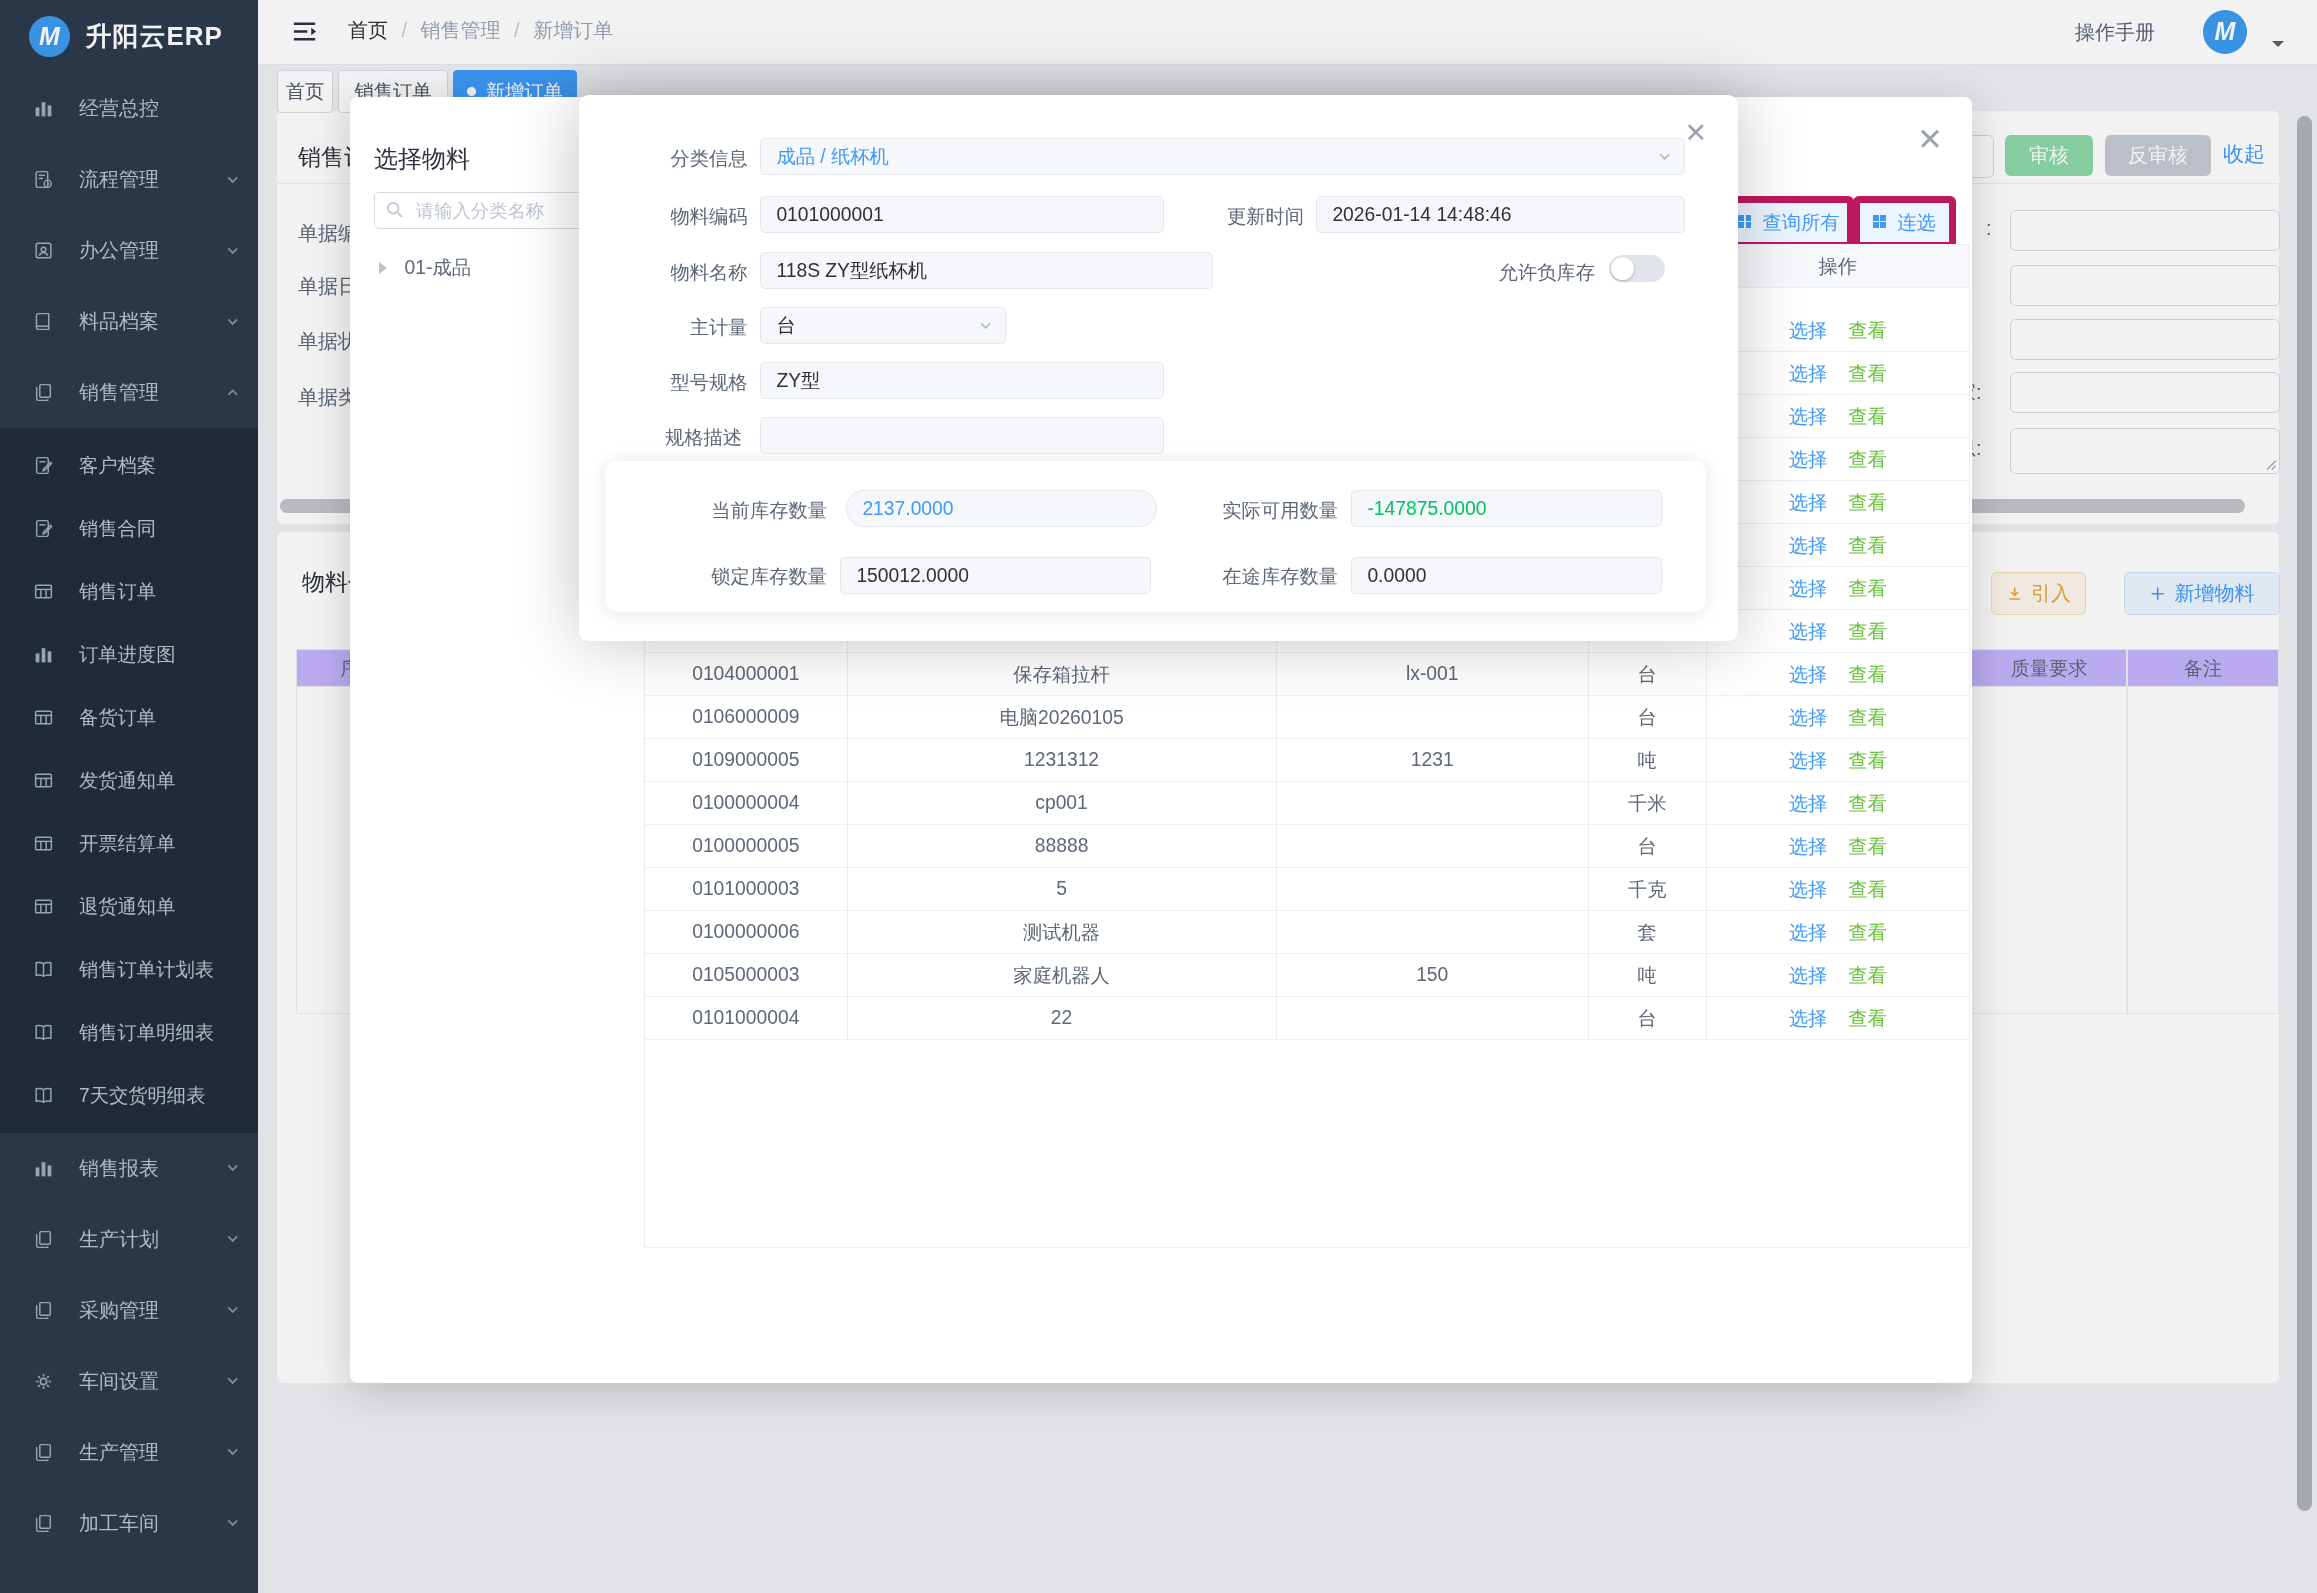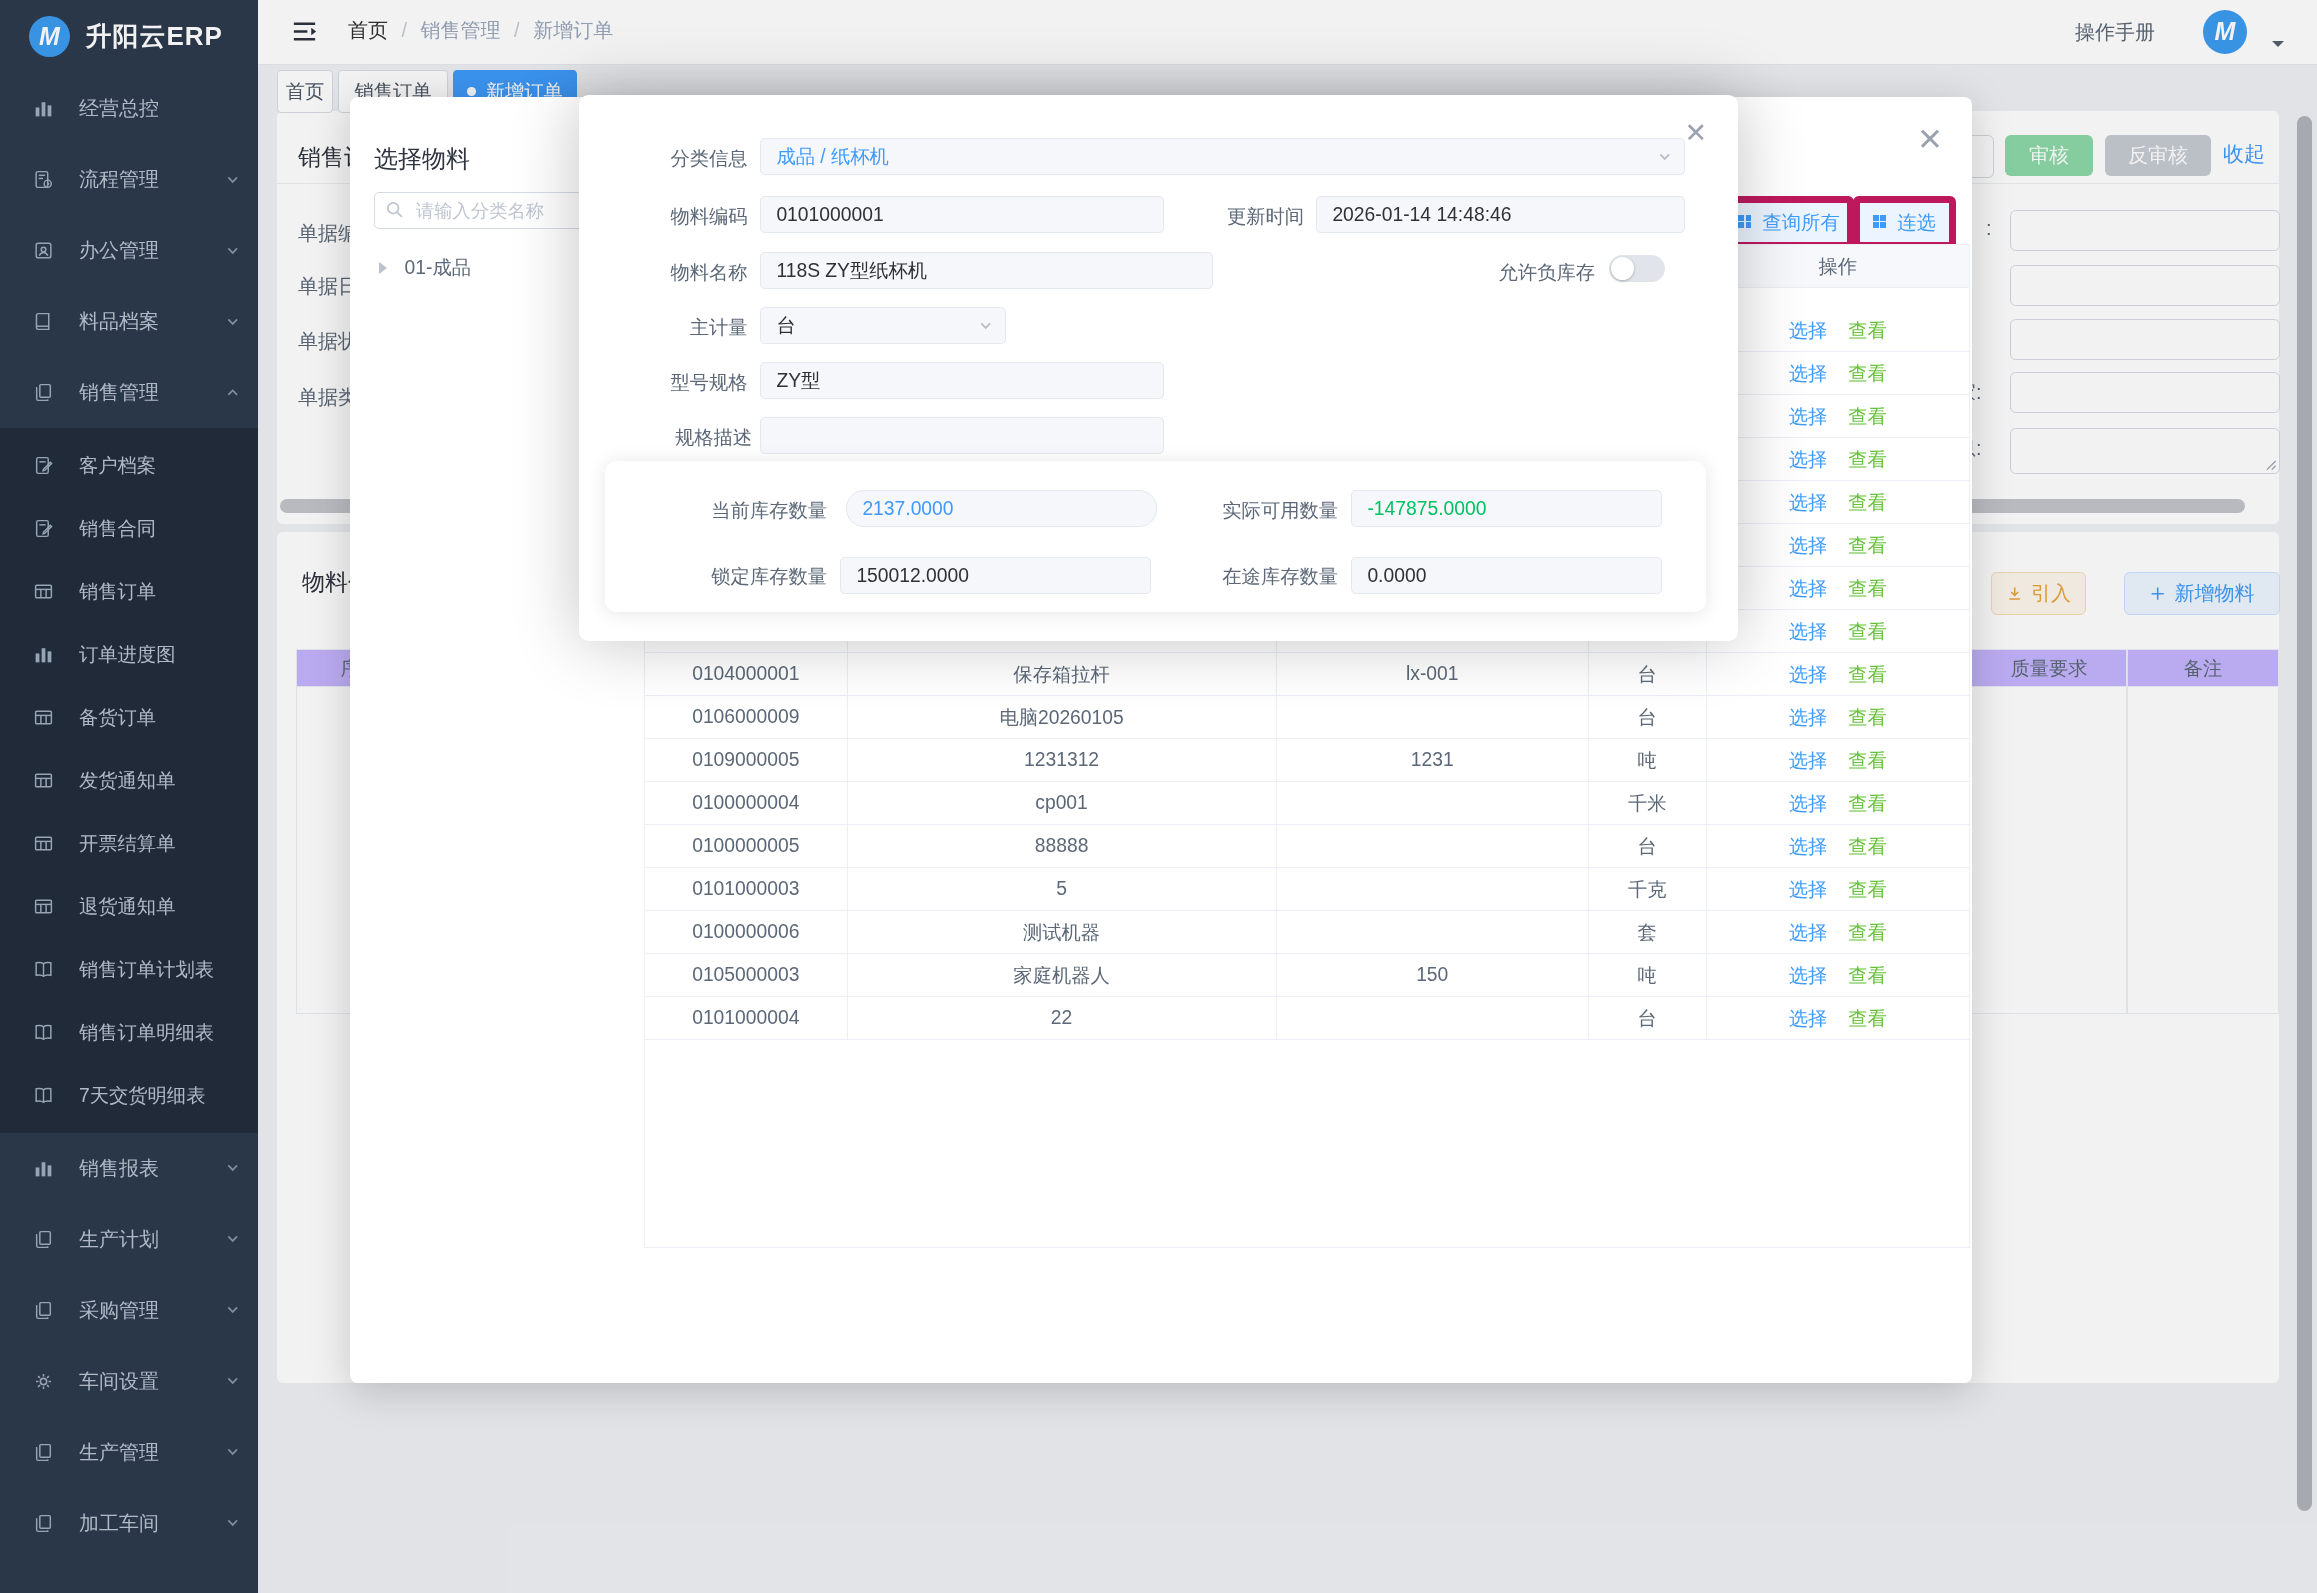--- a/index.html
+++ b/index.html
@@ -684,21 +684,21 @@
       <svg class="chev" width="15.4" height="15.4" viewBox="0 0 14 14" fill="none" stroke="#b6bdc9" stroke-width="1.6">
           <path d="M3 5l4 4 4-4"></path>
         </svg>
     </div>
 
     <div class="dlabel" style="left:14.5px;top:274px;">型号规格</div>
     <div class="dfield" style="left:181px;top:267px;width:404px;">
       <span>ZY型</span>
     </div>
 
-    <div class="dlabel" style="left:19px;top:329px;">规格描述</div>
+    <div class="dlabel" style="left:9px;top:329px;">规格描述</div>
     <div class="dfield" style="left:181px;top:322px;width:404px;">
       <span></span>
     </div>
 
     <div id="inv-card">
       <div class="dlabel" style="left:39px;top:36px;width:183px;">当前库存数量</div>
       <div class="dfield" style="left:241px;top:29px;width:311px;border-radius:18px;">
         <span class="blue-text">2137.0000</span>
       </div>
       <div class="dlabel" style="left:550px;top:36px;width:183px;">实际可用数量</div>

